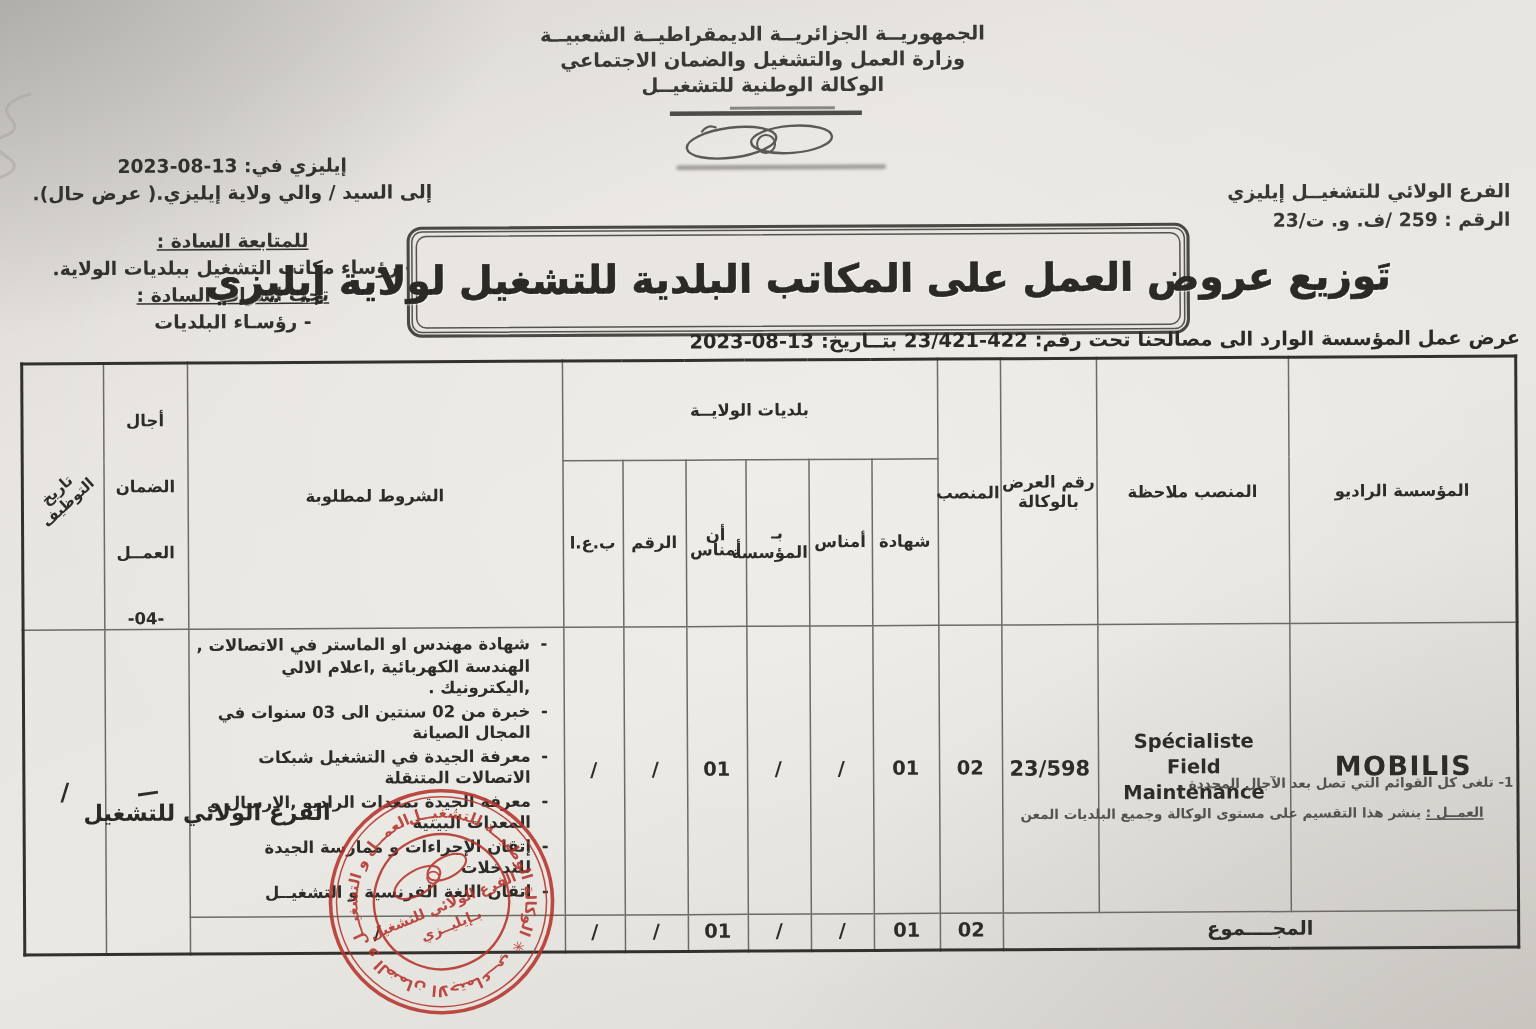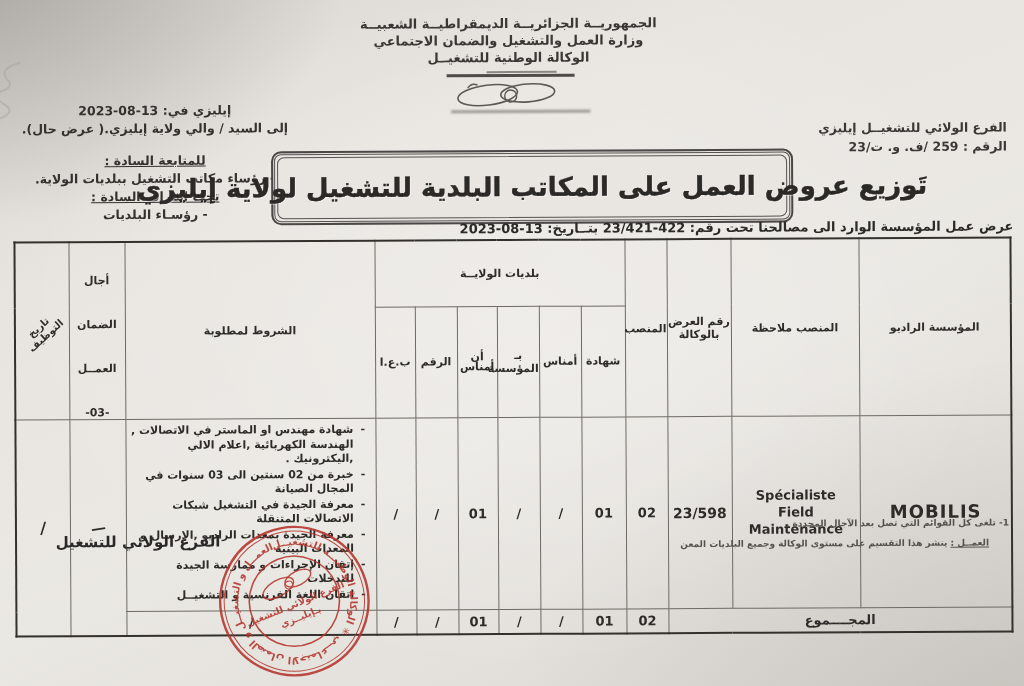--- a/index.html
+++ b/index.html
@@ -130,21 +130,21 @@
         <th rowspan="2">المؤسسة الراديو</th>
         <th rowspan="2">المنصب ملاحظة</th>
         <th rowspan="2">رقم العرض بالوكالة</th>
         <th rowspan="2">المنصب</th>
         <th colspan="6">بلديات الولايــة</th>
         <th rowspan="2">الشروط لمطلوبة</th>
         <th rowspan="2" class="deadline-h">
           <span>أجال</span>
           <span>الضمان</span>
           <span>العمــل</span>
-          <span>-03-</span>
+          <span>-04-</span>
         </th>
         <th rowspan="2">
           <div class="rot">تاريخ التوظيف</div>
         </th>
       </tr>
       <tr class="h2">
         <th>شهادة</th>
         <th>أمناس</th>
         <th>بـ المؤسسة</th>
         <th class="muni-small">أن أمناس</th>

